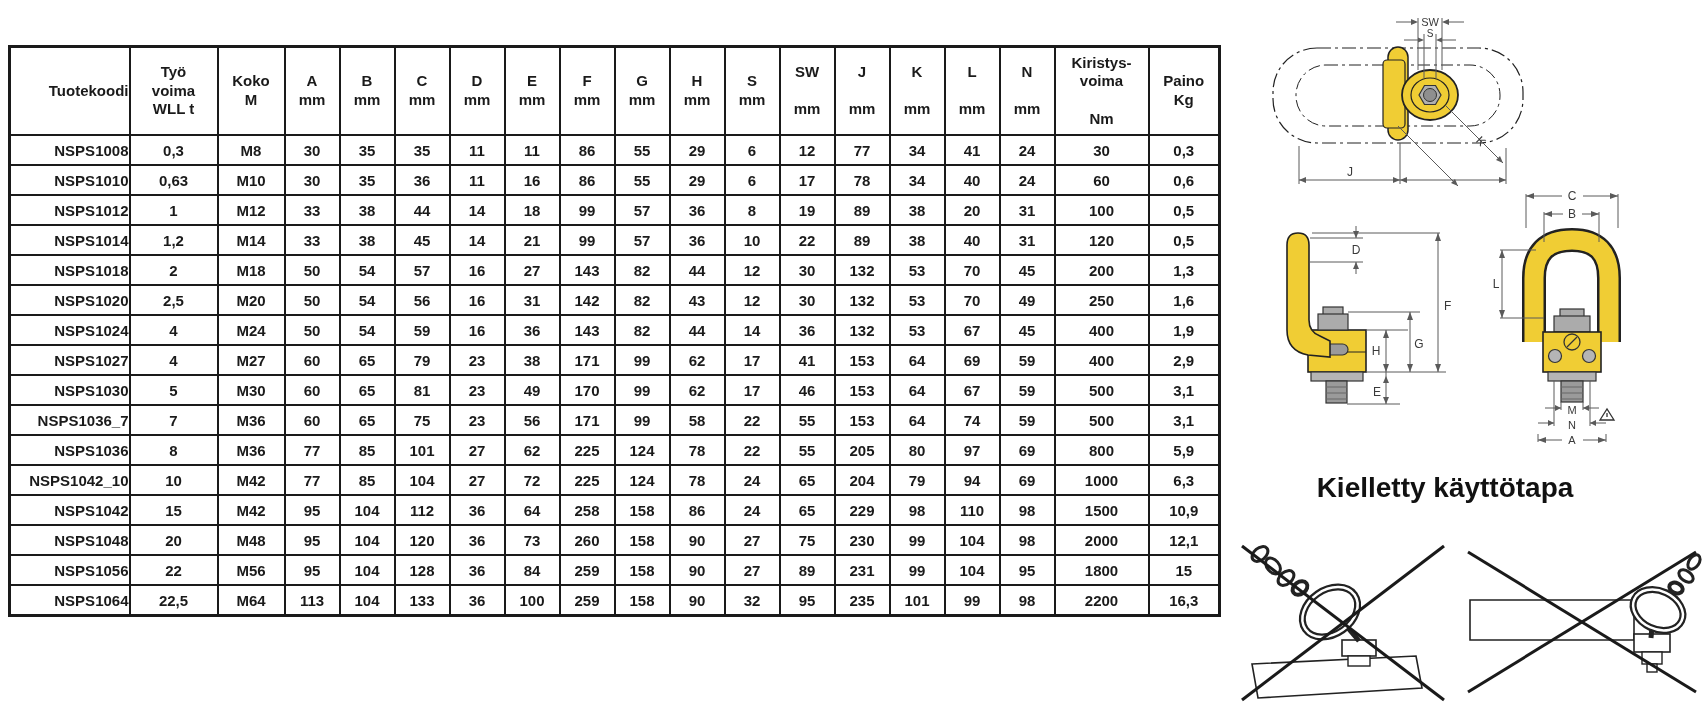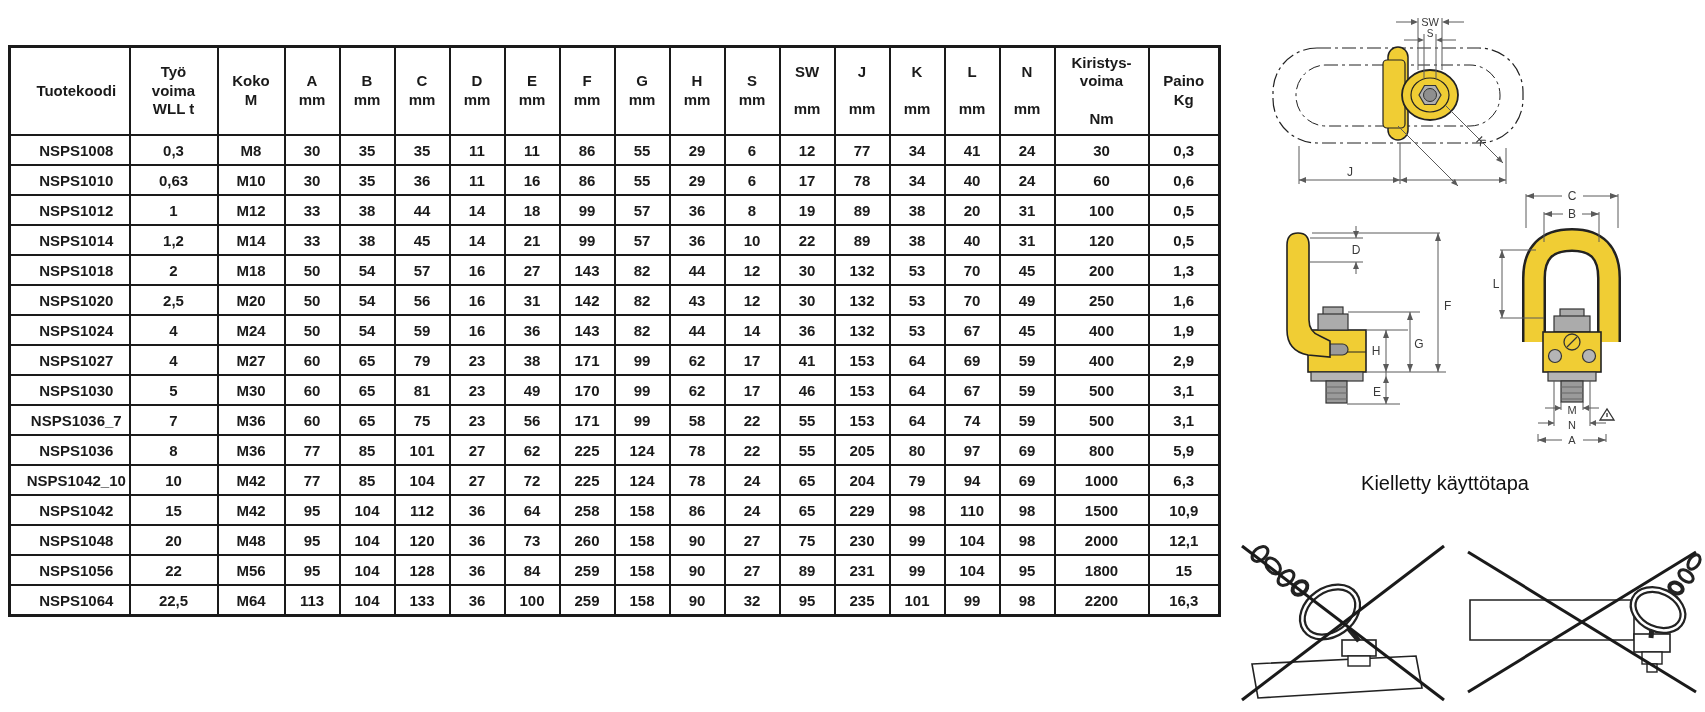--- a/index.html
+++ b/index.html
@@ -5,29 +5,29 @@
   html,body{margin:0;padding:0;background:#fff;}
   #page{position:relative;width:1705px;height:712px;background:#ffffff;overflow:hidden;
         font-family:"Liberation Sans",sans-serif;color:#1a1a1a;}
   
   .spec-table{position:absolute;left:8px;top:45px;width:1212px;border-collapse:collapse;
               table-layout:fixed;border:3px solid #1a1a1a;}
   .spec-table th,.spec-table td{border:2px solid #1a1a1a;font-weight:bold;font-size:15px;
               text-align:center;vertical-align:middle;padding:0;color:#1a1a1a;background:#fff;}
   .spec-table th{height:86px;line-height:1.25;white-space:pre-line;font-size:15px;}
   .spec-table td{height:28px;}
-  .spec-table th.code-h,.spec-table td.code{text-align:center;padding-left:13px;}
+  .spec-table th.code-h,.spec-table td.code{text-align:right;padding-left:13px;}
   
   .abs{position:absolute;}
   svg text{font-family:"Liberation Sans",sans-serif;fill:#3a3a3a;}
   .dim{stroke:#5a5a5a;stroke-width:1;fill:none;}
   .dimf{fill:#5a5a5a;stroke:none;}
   .ink{stroke:#222;fill:none;}
   #forbidden-title{position:absolute;left:1295px;top:472px;width:300px;text-align:center;
-       font-size:20px;font-weight:normal;color:#111;letter-spacing:0px;}
+       font-size:28px;font-weight:bold;color:#111;letter-spacing:0px;}
 </style>
 </head>
 <body>
 
 <div id="page">
 
   <table class="spec-table">
     <colgroup>
       <col style="width:120px">
         <col style="width:88px">

